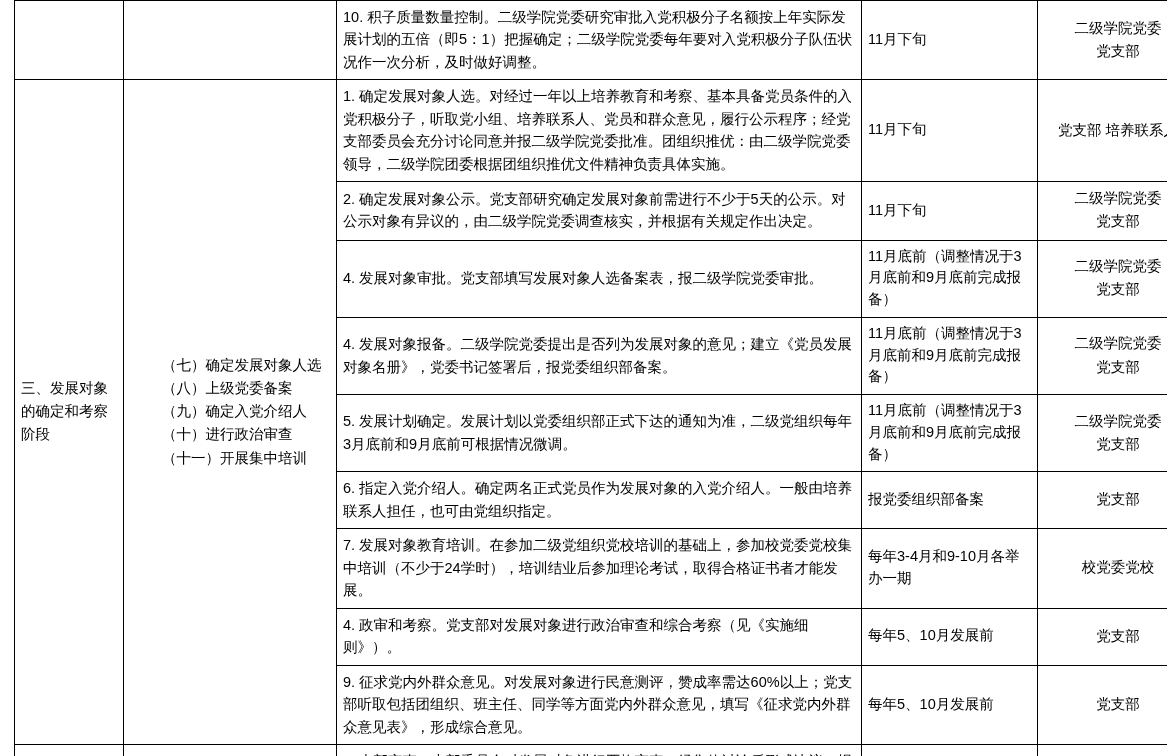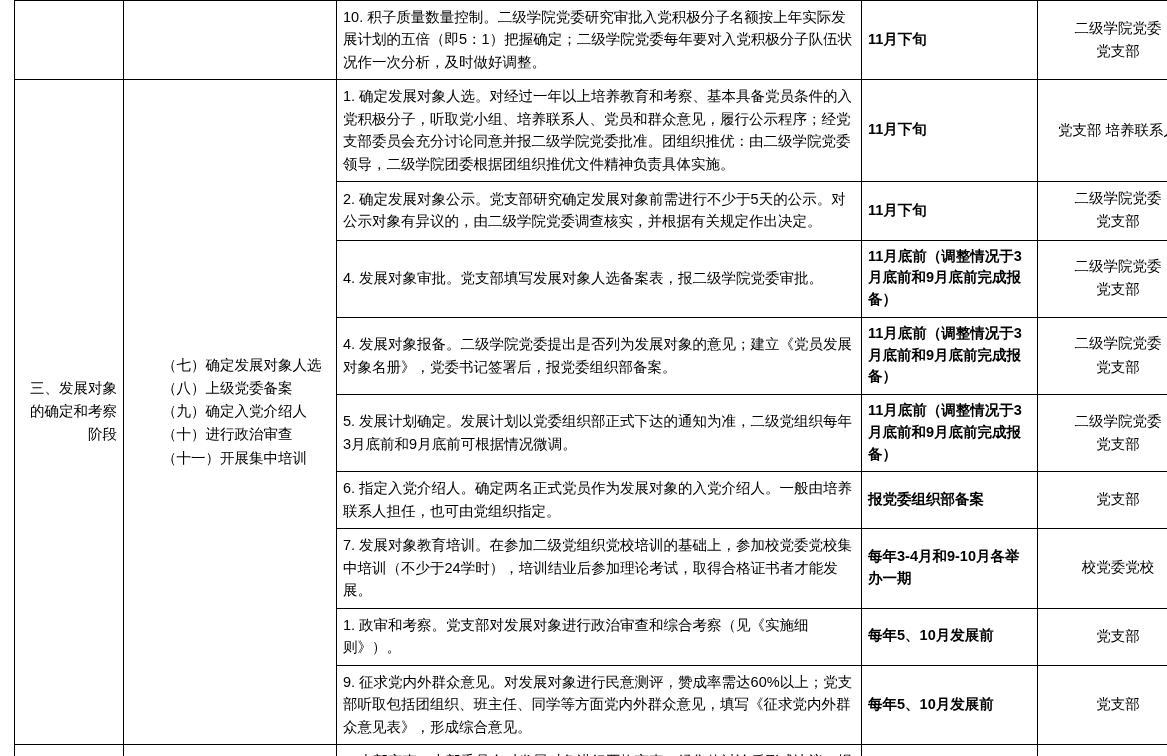--- a/index.html
+++ b/index.html
@@ -28,21 +28,21 @@
   table.doc-table td {
     border: 1px solid #000000;
     vertical-align: middle;
     padding: 5px 6px 6px 6px;
     font-size: 14.5px;
     line-height: 1.55;
     word-break: break-all;
   }
   td.col-stage {
     width: 96px;
-    text-align: right;
+    text-align: left;
   }
   td.col-sub {
     width: 200px;
     text-align: left;
     padding-left: 10px;
   }
   td.col-content {
     width: 512px;
     text-align: left;
   }
@@ -67,21 +67,20 @@
   .sub-text {
     display: block;
     white-space: pre-wrap;
     line-height: 1.6;
     margin-left: 32px;
   }
   .time-text {
     display: block;
     white-space: pre-wrap;
     line-height: 1.5;
-    font-weight: bold;
   }
   .owner-text {
     display: block;
     white-space: pre-wrap;
     line-height: 1.6;
   }
 </style>
 </head>
 <body>
 
@@ -200,21 +199,21 @@
         <td class="col-time">
           <span class="time-text">每年3-4月和9-10月各举办一期</span>
         </td>
         <td class="col-owner">
           <span class="owner-text">校党委党校</span>
         </td>
       </tr>
 
       <tr>
         <td class="col-content">
-          <span class="cell-text">1. 政审和考察。党支部对发展对象进行政治审查和综合考察（见《实施细则》）。</span>
+          <span class="cell-text">4. 政审和考察。党支部对发展对象进行政治审查和综合考察（见《实施细则》）。</span>
         </td>
         <td class="col-time">
           <span class="time-text">每年5、10月发展前</span>
         </td>
         <td class="col-owner">
           <span class="owner-text">党支部</span>
         </td>
       </tr>
 
       <tr>

